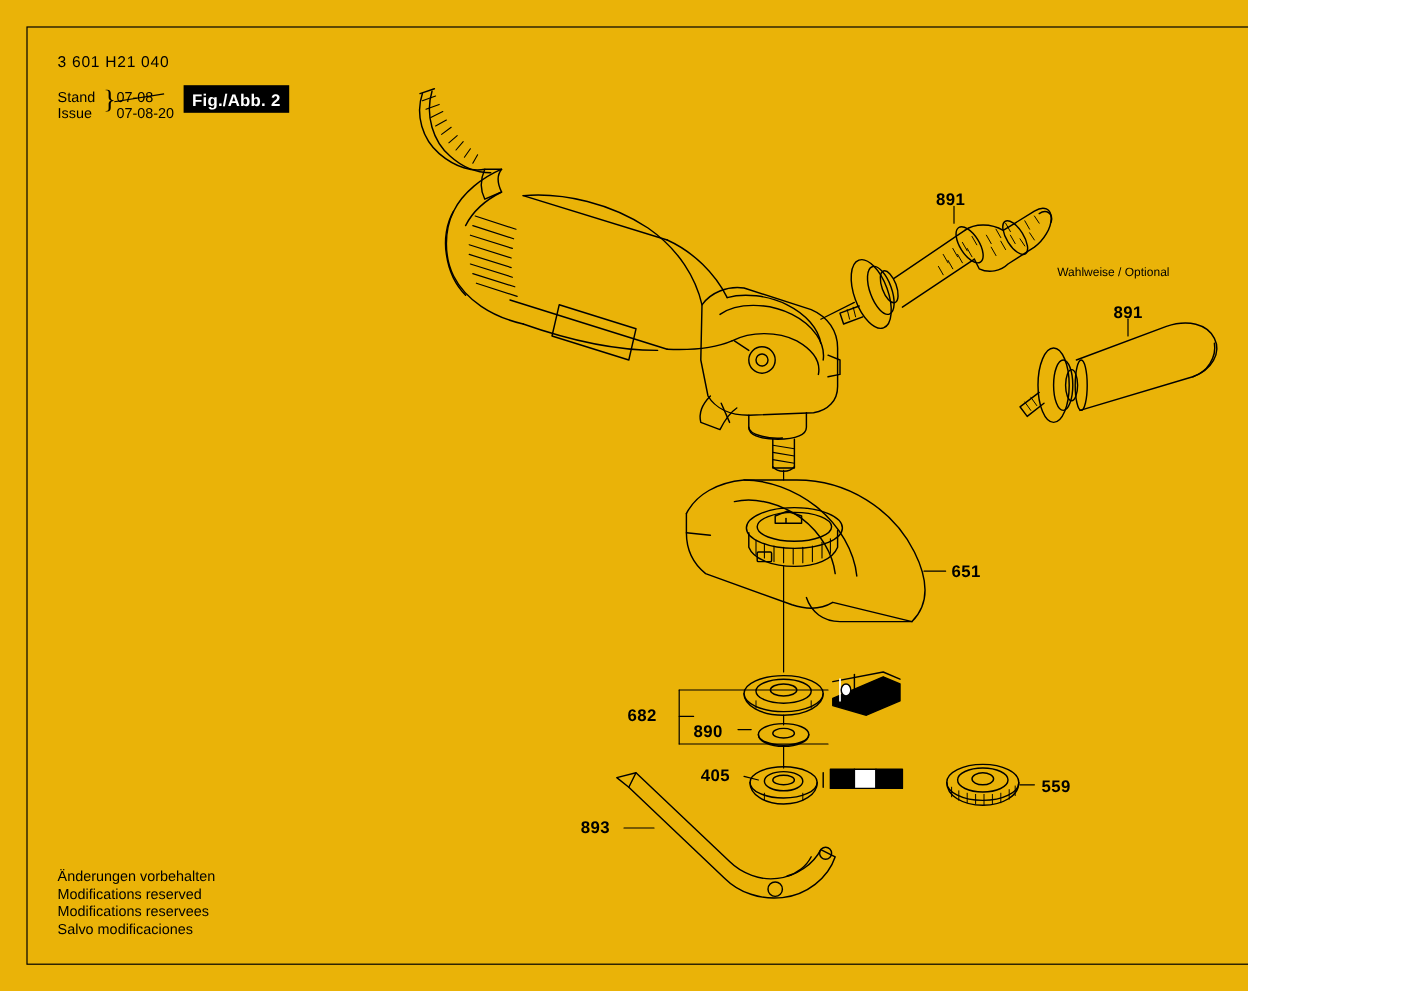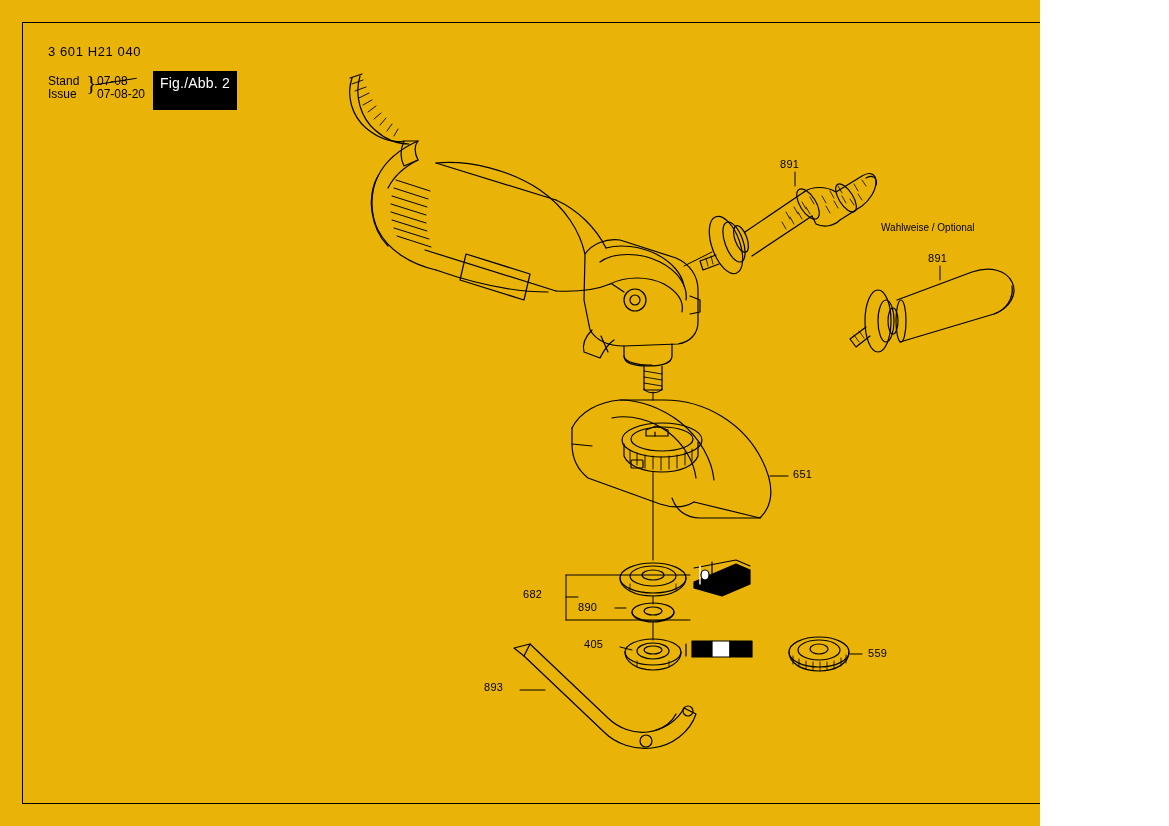--- a/index.html
+++ b/index.html
@@ -75,35 +75,35 @@
     font-size: 22px;
     line-height: 22px;
     font-family: "Liberation Serif", serif;
   }
   #fig-badge {
     position: absolute;
     left: 153px;
     top: 71px;
     background: #000000;
     color: #ffffff;
-    font-weight: normal;
+    font-weight: bold;
     font-size: 14px;
-    padding: 4px 7px 19px 7px;
+    padding: 4px 7px 3px 7px;
     letter-spacing: 0.2px;
     text-align: center;
   }
   #optional-text {
     left: 881px;
     top: 221px;
     font-size: 10px;
   }
   .callout {
     position: absolute;
-    font-weight: normal;
-    font-size: 11px;
+    font-weight: bold;
+    font-size: 14px;
     letter-spacing: 0.3px;
   }
   #cal-891a { left: 780px; top: 158px; }
   #cal-891b { left: 928px; top: 252px; }
   #cal-651  { left: 793px; top: 468px; }
   #cal-895  { left: 523px; top: 588px; }
   #cal-890  { left: 578px; top: 601px; }
   #cal-892  { left: 584px; top: 638px; }
   #cal-896  { left: 868px; top: 647px; }
   #cal-893  { left: 484px; top: 681px; }
@@ -144,20 +144,26 @@
 
   <div class="callout" id="cal-891a">891</div>
   <div class="callout" id="cal-891b">891</div>
   <div class="callout" id="cal-651">651</div>
   <div class="callout" id="cal-895">682</div>
   <div class="callout" id="cal-890">890</div>
   <div class="callout" id="cal-892">405</div>
   <div class="callout" id="cal-896">559</div>
   <div class="callout" id="cal-893">893</div>
 
+  <div id="footer">
+    <div>Änderungen vorbehalten</div>
+    <div>Modifications reserved</div>
+    <div>Modifications reservees</div>
+    <div>Salvo modificaciones</div>
+  </div>
 
   <svg class="art" viewBox="0 0 1169 826">
     <g fill="none" stroke="#000000" stroke-width="1.2" stroke-linejoin="round" stroke-linecap="round">
 
       <g>
         <path d="M352 78 C 346 96, 352 116, 366 128 C 380 140, 394 143, 404 141"></path>
         <path d="M360 76 C 354 96, 361 118, 375 130 C 386 140, 398 144, 409 144"></path>
         <path d="M350 78 L 362 74"></path>
         <path d="M352 84 L 363 80" stroke-width="0.9"></path>
         <path d="M355 91 L 366 87" stroke-width="0.9"></path>

